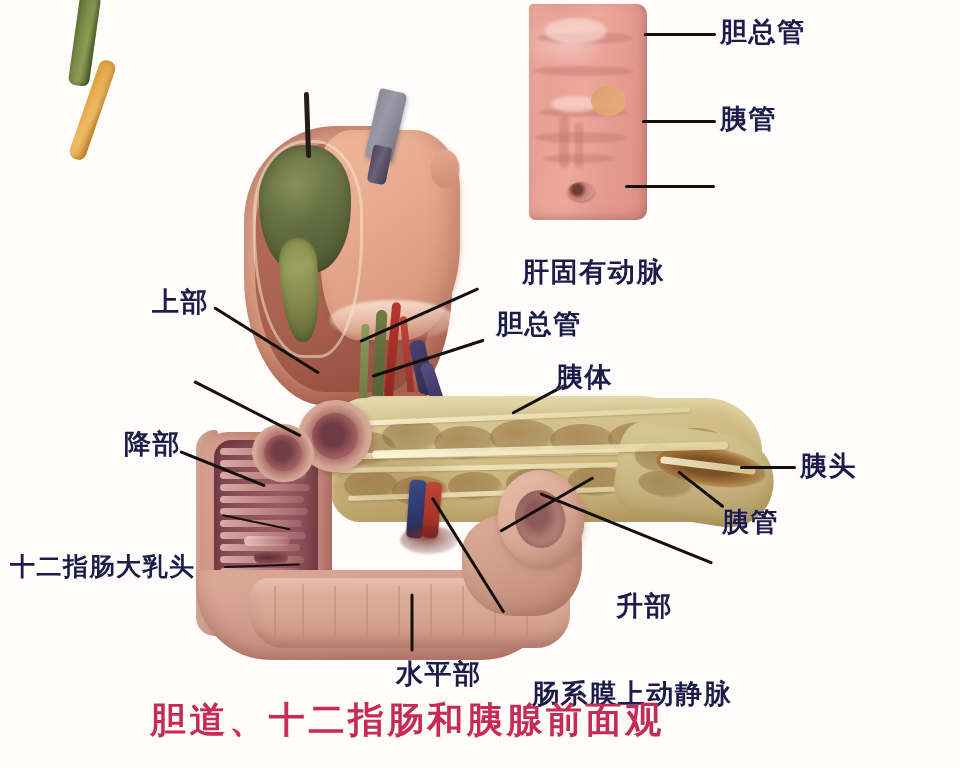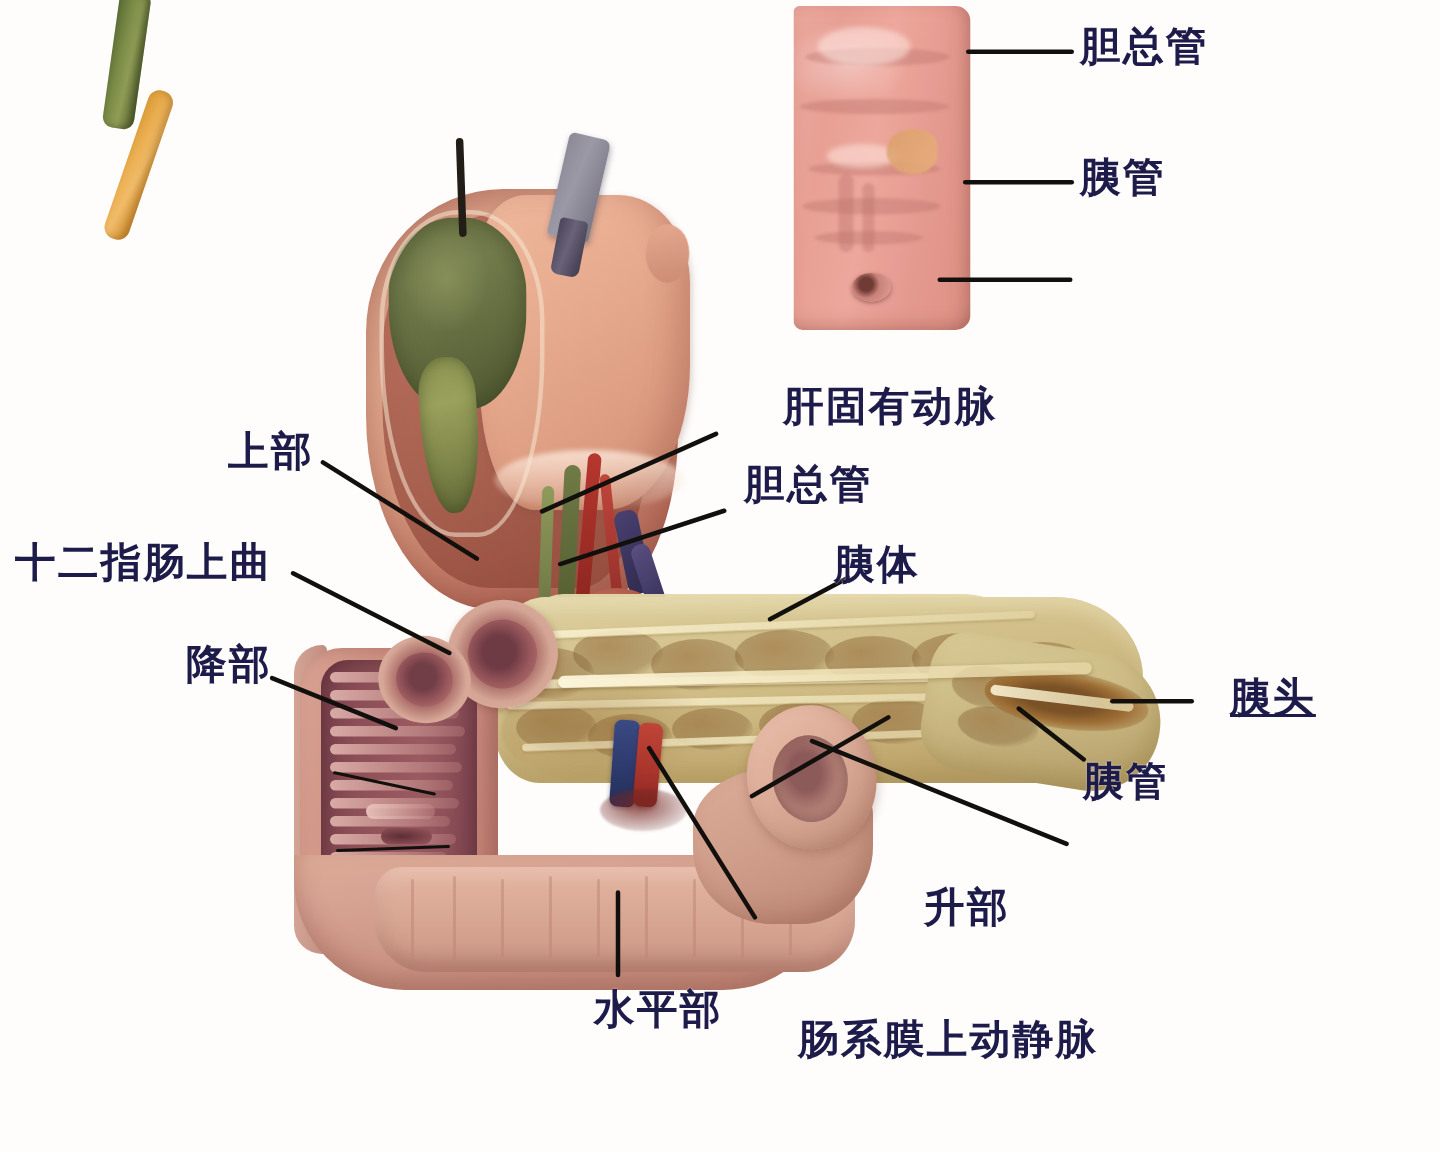--- a/index.html
+++ b/index.html
@@ -429,24 +429,25 @@
 
   <div class="lead" style="left:214px;top:306px;width:124px;transform:rotate(32deg);"></div>
   <div class="lead" style="left:194px;top:380px;width:120px;transform:rotate(27deg);"></div>
   <div class="lead" style="left:180px;top:450px;width:92px;transform:rotate(22deg);"></div>
   <div class="lead thin" style="left:222px;top:514px;width:70px;transform:rotate(12deg);"></div>
   <div class="lead thin" style="left:224px;top:566px;width:76px;transform:rotate(-2deg);"></div>
 
   <div class="lbl sz28" style="left:522px;top:258px;">肝固有动脉</div>
   <div class="lbl sz28" style="left:496px;top:310px;">胆总管</div>
   <div class="lbl sz28" style="left:556px;top:363px;">胰体</div>
-  <div class="lbl sz28" style="left:820px;top:452px;text-decoration:underline;">胰头</div>
+  <div class="lbl sz28" style="left:800px;top:452px;">胰头</div>
   <div class="lbl sz28" style="left:722px;top:508px;">胰管</div>
   <div class="lbl sz28" style="left:616px;top:592px;">升部</div>
   <div class="lbl sz28" style="left:532px;top:680px;">肠系膜上动静脉</div>
   <div class="lbl sz28" style="left:396px;top:660px;">水平部</div>
   <div class="lbl sz28" style="left:152px;top:288px;">上部</div>
-  <div class="lbl sz28" style="left:10px;top:362px;">十二指肠上曲</div>
   <div class="lbl sz28" style="left:124px;top:430px;">降部</div>
-
+  <div class="lbl sz26" style="left:10px;top:554px;">十二指肠大乳头</div>
+
+  <div id="title">胆道、十二指肠和胰腺前面观</div>
 
 
 </div>
 
 </body></html>

